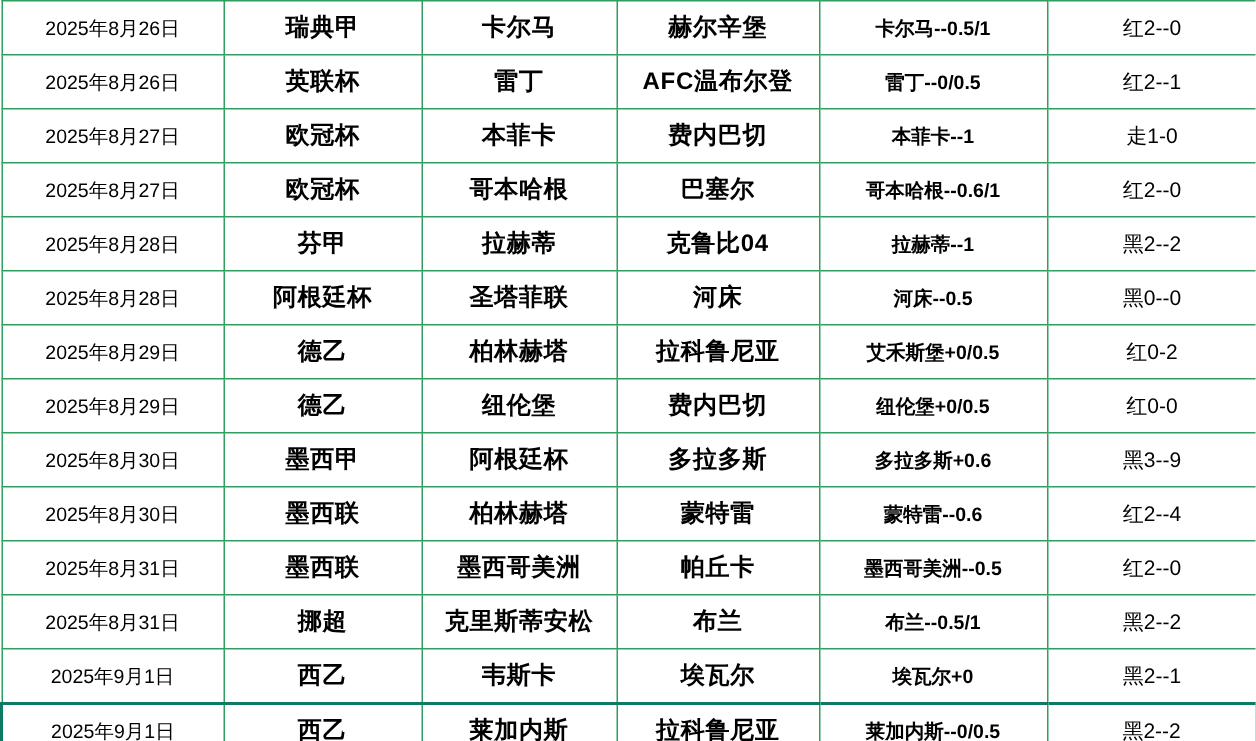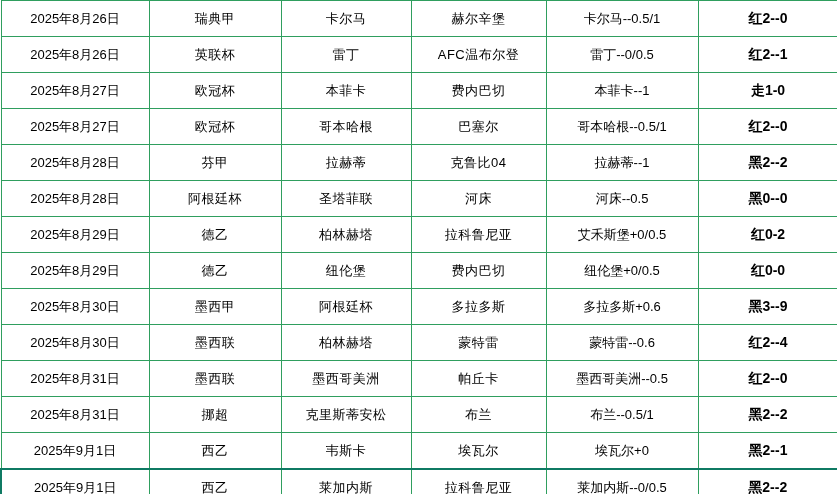--- a/index.html
+++ b/index.html
@@ -41,31 +41,31 @@
   col.c-away  { width: 135px; }
   col.c-hand  { width: 152px; }
   col.c-res   { width: 140px; }
 
   td.date {
     font-size: 13px;
     font-weight: normal;
     color: #000;
   }
   td.league, td.home, td.away {
-    font-size: 13px;
-    font-weight: normal;
+    font-size: 16px;
+    font-weight: bold;
     letter-spacing: 0.5px;
   }
   td.handicap {
     font-size: 13px;
-    font-weight: normal;
+    font-weight: bold;
   }
   td.result {
     font-size: 14px;
-    font-weight: bold;
+    font-weight: normal;
   }
   
   tr.highlight td {
     border-top: 2px solid #0f7a63;
     border-bottom: 2px solid #0f7a63;
   }
   tr.highlight td:first-child {
     border-left: 2px solid #0f7a63;
   }
   tr.highlight td:last-child {
@@ -108,21 +108,21 @@
           <td class="home">本菲卡</td>
           <td class="away">费内巴切</td>
           <td class="handicap">本菲卡--1</td>
           <td class="result">走1-0</td>
         </tr>
         <tr>
           <td class="date">2025年8月27日</td>
           <td class="league">欧冠杯</td>
           <td class="home">哥本哈根</td>
           <td class="away">巴塞尔</td>
-          <td class="handicap">哥本哈根--0.5/1</td>
+          <td class="handicap">哥本哈根--0.6/1</td>
           <td class="result">红2--0</td>
         </tr>
         <tr>
           <td class="date">2025年8月28日</td>
           <td class="league">芬甲</td>
           <td class="home">拉赫蒂</td>
           <td class="away">克鲁比04</td>
           <td class="handicap">拉赫蒂--1</td>
           <td class="result">黑2--2</td>
         </tr>

